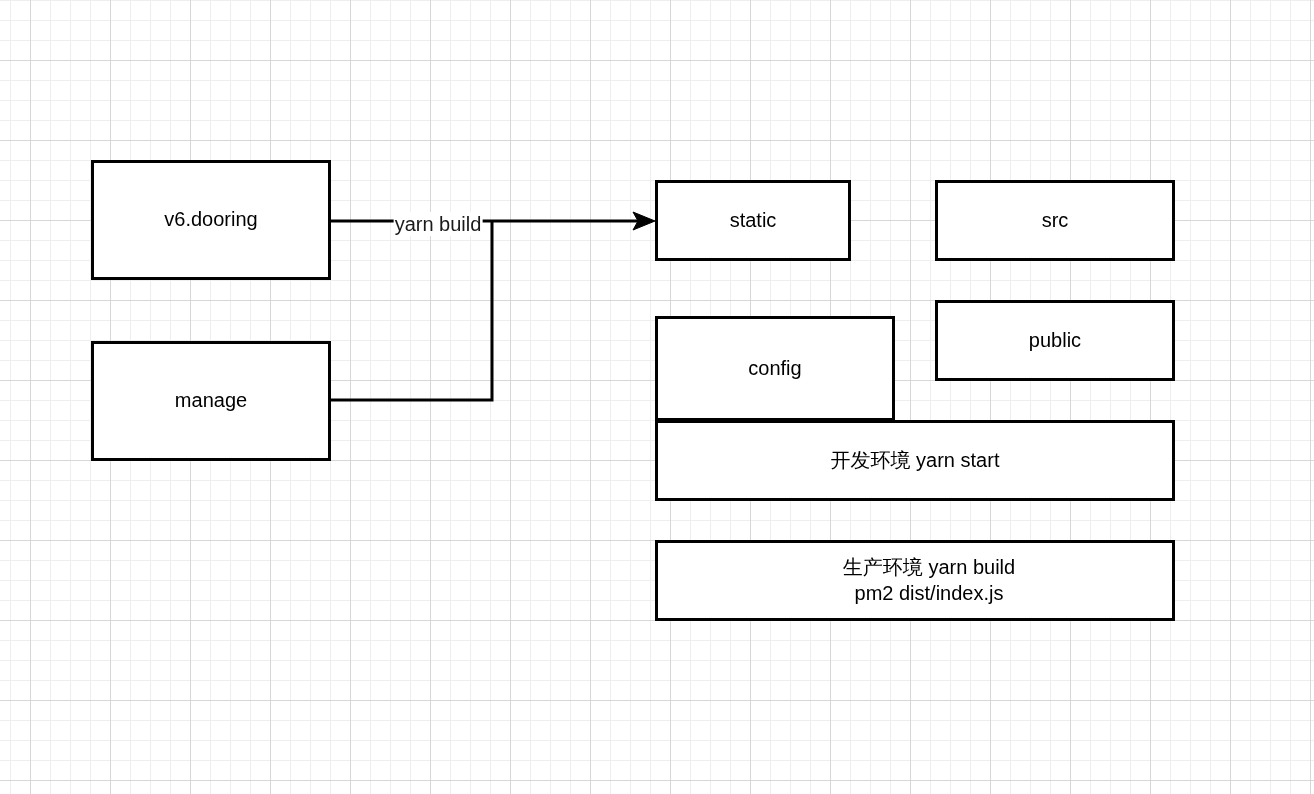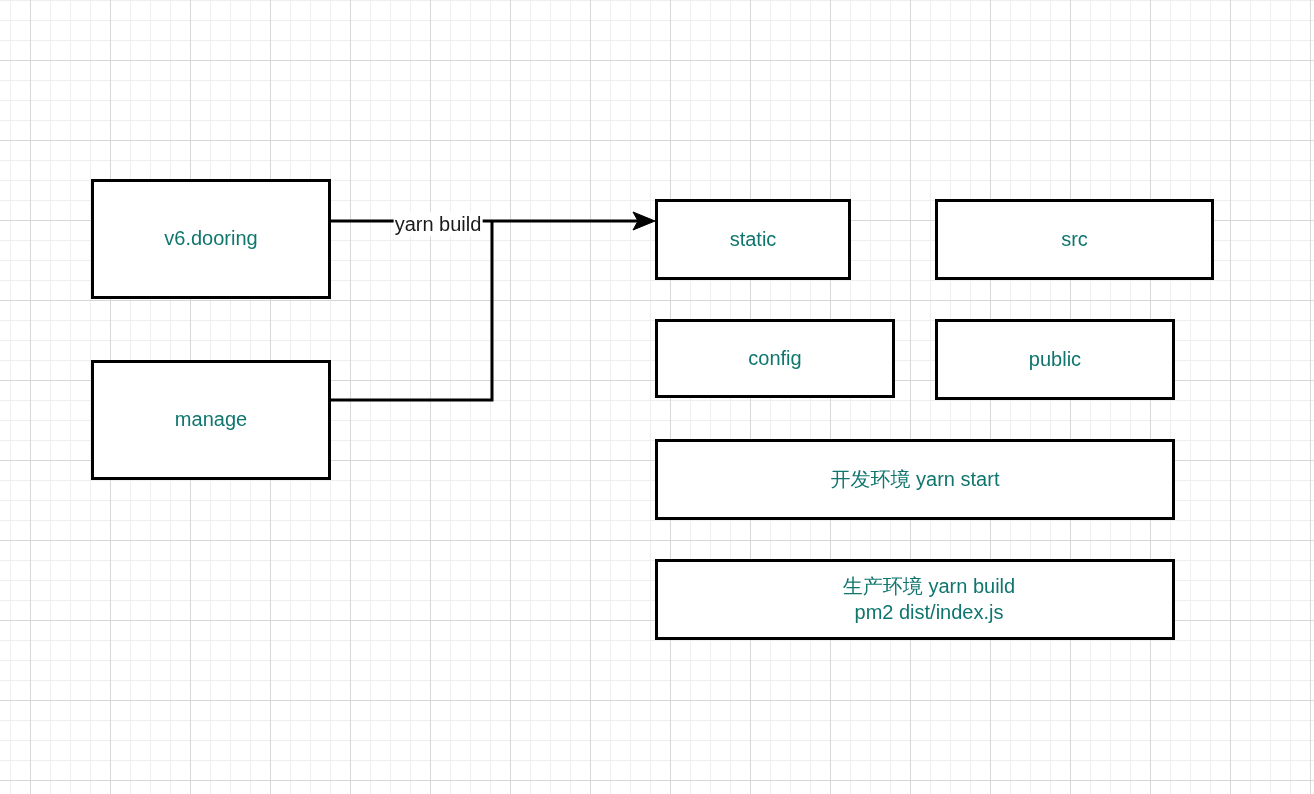--- a/index.html
+++ b/index.html
@@ -36,25 +36,24 @@
 
   .node {
     position: absolute;
     box-sizing: border-box;
     border: 3px solid #000000;
     background: #ffffff;
     display: flex;
     align-items: center;
     justify-content: center;
     text-align: center;
-    color: #0f766e;
+    color: #000000;
     font-size: 20px;
     line-height: 1.28;
     white-space: pre-line;
-    margin-top: 19px;
   }
 
   .container-node {
     position: absolute;
     box-sizing: border-box;
     border: 3px solid #000000;
     background: #ffffff;
   }
   .container-title {
     position: absolute;
@@ -115,25 +114,25 @@
 
   <div class="node" style="left: 91px; top: 341px; width: 240px; height: 120px; justify-content: center;">
     <span>manage</span>
   </div>
 
 
   <div class="node" style="left: 655px; top: 180px; width: 196px; height: 81px;">
     <span>static</span>
   </div>
 
-  <div class="node" style="left: 935px; top: 180px; width: 279px; height: 81px; justify-content: center;">
+  <div class="node" style="left: 935px; top: 180px; width: 240px; height: 81px; justify-content: center;">
     <span>src</span>
   </div>
 
-  <div class="node" style="left: 655px; top: 300px; width: 240px; height: 79px;">
+  <div class="node" style="left: 655px; top: 316px; width: 240px; height: 105px;">
     <span>config</span>
   </div>
 
   <div class="node" style="left: 655px; top: 420px; width: 520px; height: 81px;">
     <span>开发环境 yarn start</span>
   </div>
 
   <div class="node" style="left: 935px; top: 300px; width: 240px; height: 81px;">
     <span>public</span>
   </div>

